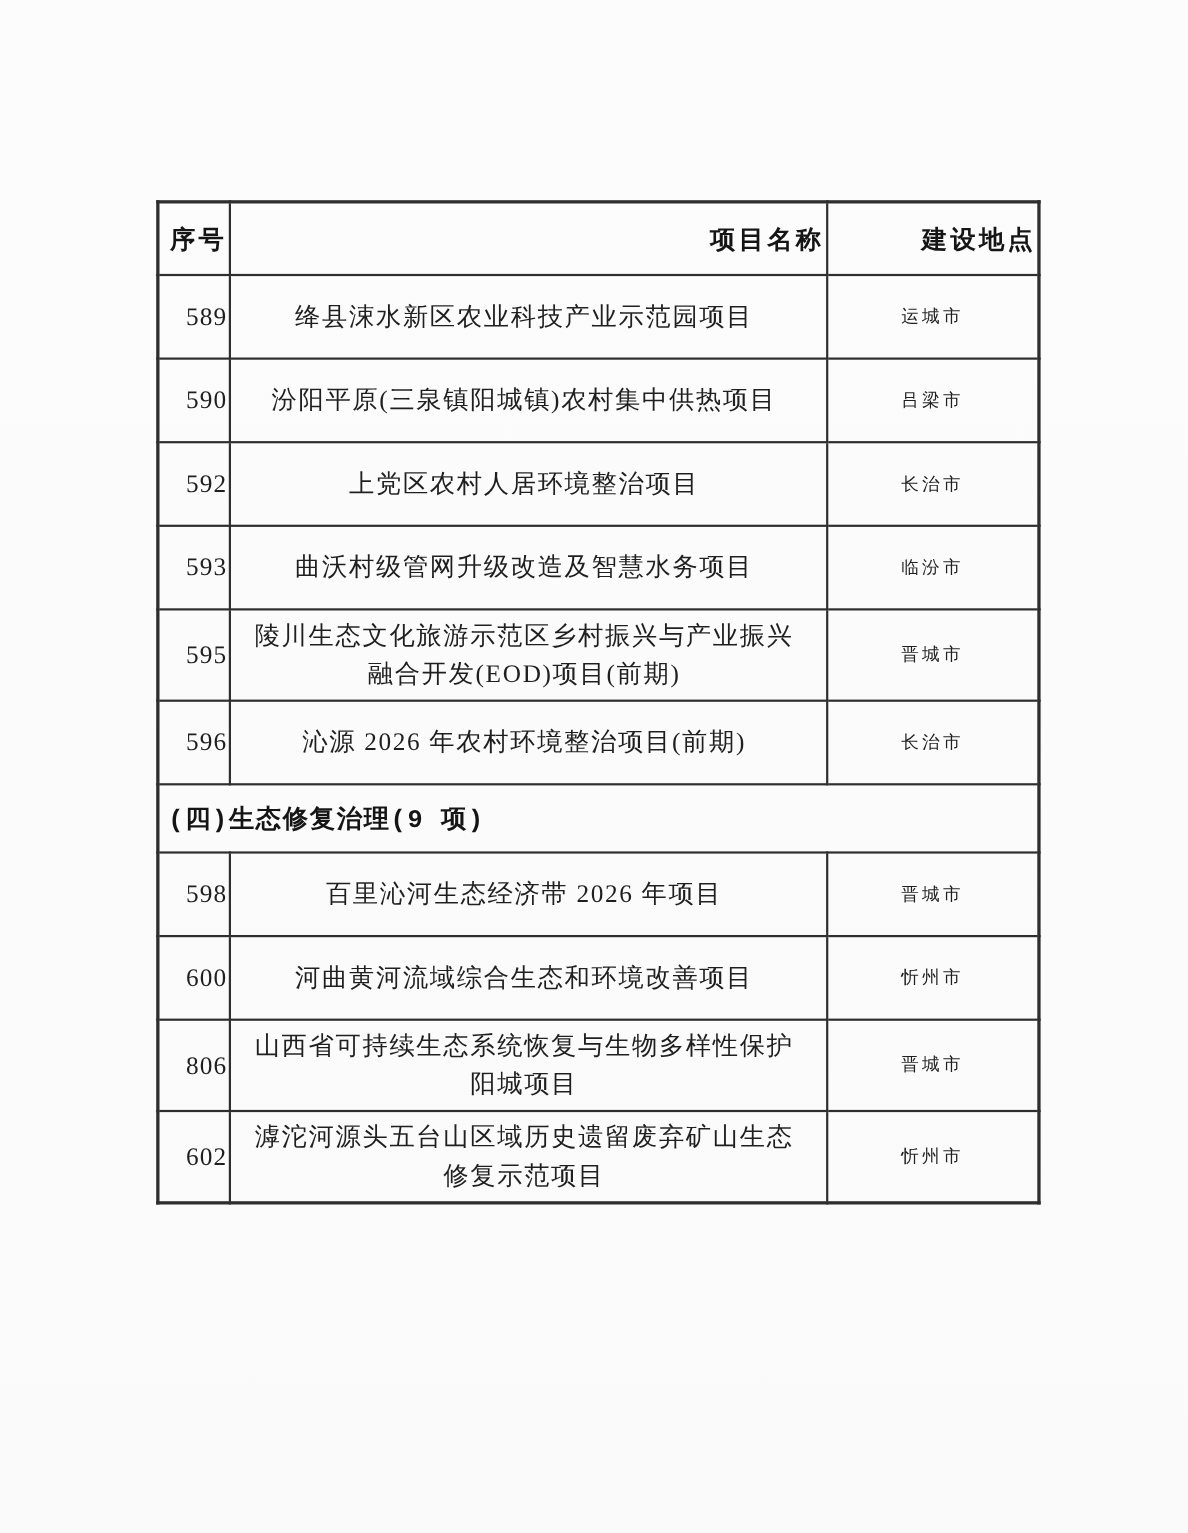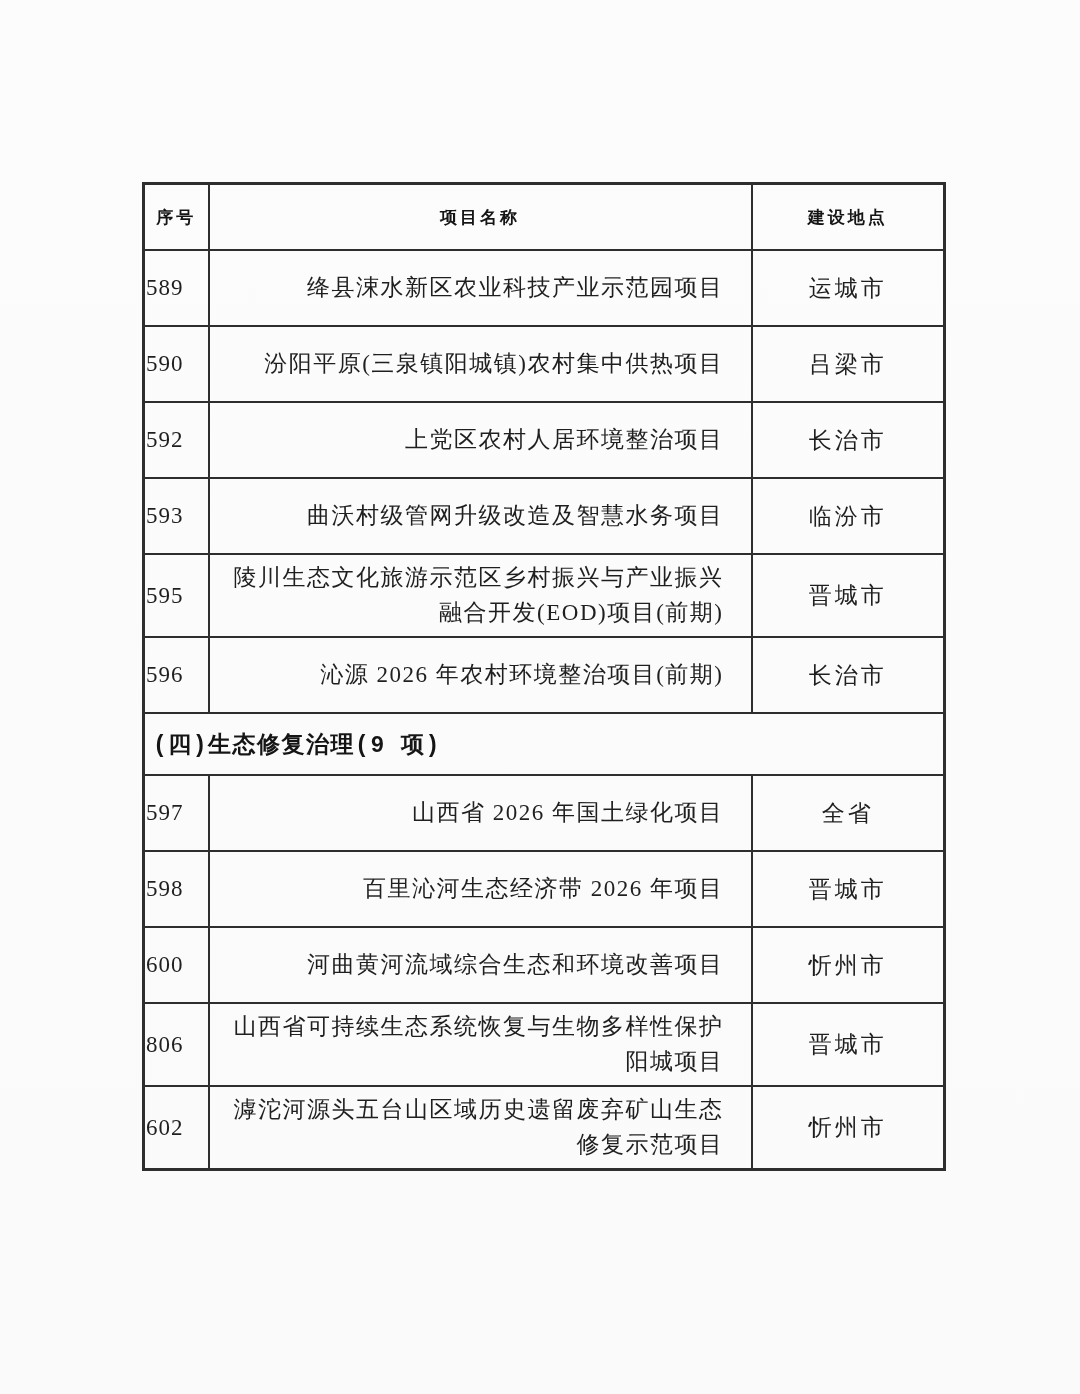--- a/index.html
+++ b/index.html
@@ -38,44 +38,44 @@
   th, td {
     border: 2px solid #2e2e2e;
     vertical-align: middle;
   }
   table.project-table {
     border: 3px solid #2e2e2e;
   }
   thead th {
     font-family: "Liberation Sans", "DejaVu Sans", sans-serif;
     font-weight: bold;
-    font-size: 17px;
+    font-size: 23px;
     letter-spacing: 3px;
-    text-align: center;
+    text-align: right;
     height: 62px;
     color: #151515;
   }
   tr.item-row td {
     height: 62px;
   }
   td.no {
-    text-align: left;
+    text-align: right;
     font-size: 23px;
     letter-spacing: 1px;
   }
   td.name {
-    text-align: right;
+    text-align: center;
     font-size: 23px;
     letter-spacing: 1.5px;
     line-height: 1.5;
     padding: 6px 27px 6px 20px;
   }
   td.loc {
     text-align: center;
-    font-size: 23px;
+    font-size: 16px;
     letter-spacing: 3px;
   }
   tr.section-row td {
     height: 58px;
     font-family: Liberation Mono, monospace;
     font-weight: bold;
     font-size: 23px;
     letter-spacing: 1.5px;
     text-align: left;
     padding-left: 8px;
@@ -128,25 +128,20 @@
           </tr>
           <tr class="item-row">
             <td class="no">596</td>
             <td class="name">沁源 2026 年农村环境整治项目(前期)</td>
             <td class="loc">长治市</td>
           </tr>
           <tr class="section-row">
             <td colspan="3">(四)生态修复治理(9 项)</td>
           </tr>
           <tr class="item-row">
-            <td class="no">597</td>
-            <td class="name">山西省 2026 年国土绿化项目</td>
-            <td class="loc">全省</td>
-          </tr>
-          <tr class="item-row">
             <td class="no">598</td>
             <td class="name">百里沁河生态经济带 2026 年项目</td>
             <td class="loc">晋城市</td>
           </tr>
           <tr class="item-row">
             <td class="no">600</td>
             <td class="name">河曲黄河流域综合生态和环境改善项目</td>
             <td class="loc">忻州市</td>
           </tr>
           <tr class="item-row">

